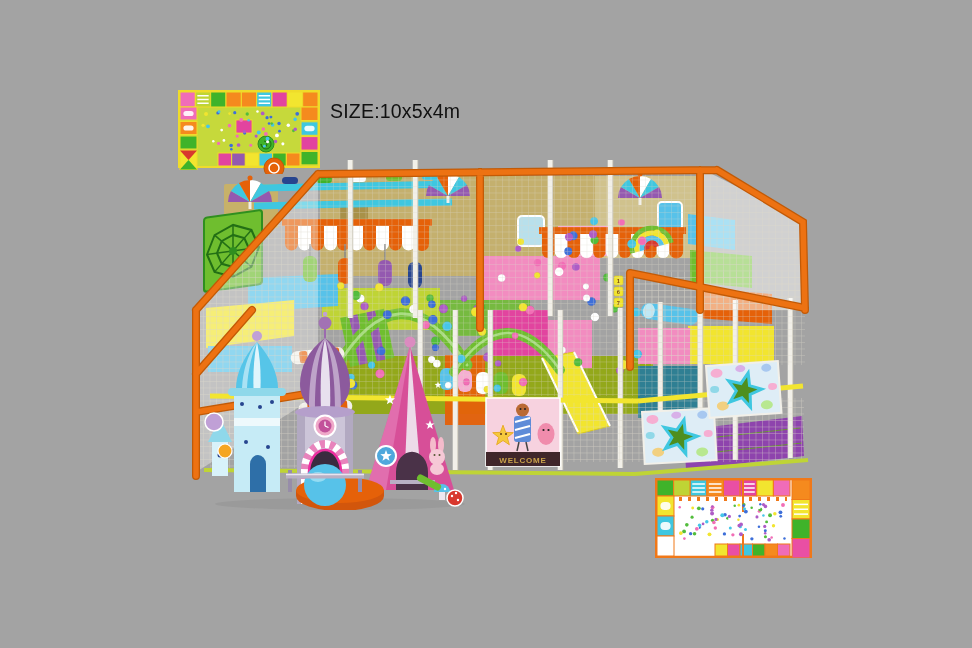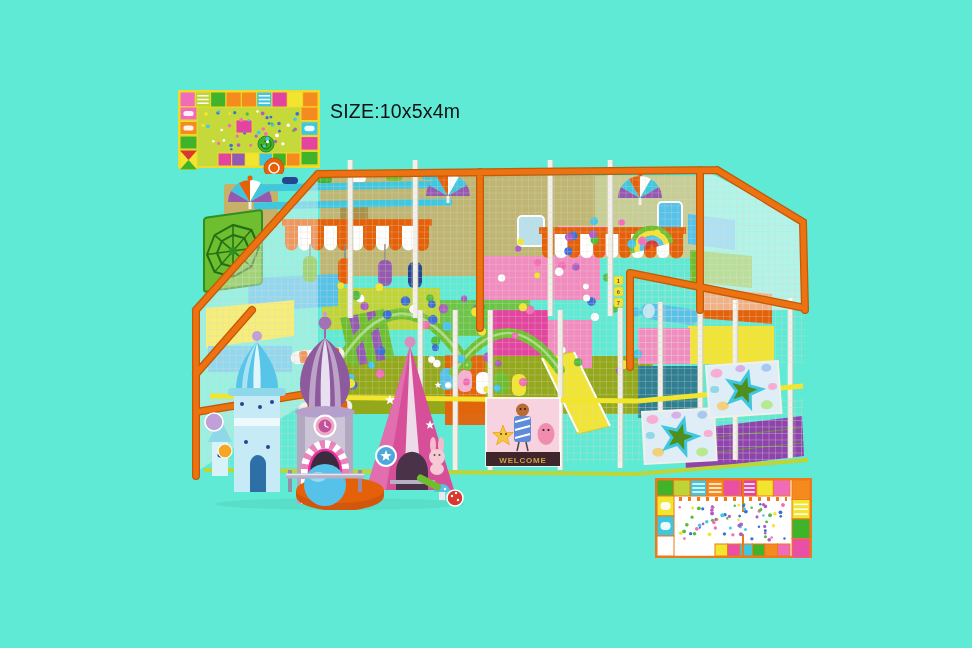--- a/index.html
+++ b/index.html
@@ -1,16 +1,16 @@
 <!DOCTYPE html>
 <html style="--frame: #ED7212; --frameDark: #C25A06; --post: #F2F0E9; --postShade: #CBC6BA; --net: #DDD8CC; --tan: #C7B169; --tanL: #D8C88A; --cyan: #3FC7E0; --sky: #57C2E9; --skyPale: #BFE8F5; --yellow: #F2E52F; --ylgreen: #BFD435; --olive: #93A81A; --grass: #6FBE2F; --green: #3FB32A; --starGreen: #4E8F1E; --pink: #F28CC0; --pinkL: #F6AED2; --magenta: #E2449F; --hotpink: #ED2FA0; --purple: #9459B0; --dome: #8C5A9D; --cgray: #CCC5D8; --cgrayD: #978DA9; --blueroof: #56C5E8; --bluepale: #C6EBF6; --cone: #D74F98; --coneL: #E883BC; --orange: #F58A1E; --dporange: #E56109; --red: #D8382E; --navy: #27458F; --teal: #2F7F93; --lav: #C0A0D6; --signBg: #F7D2DF; --signDark: #40262A; --gold: #C9A24A; --tpField: #C6D93B; --tpBorder: #EFDC2A; --bpBg: #FFFFFF; --bpBorder: #F07818;"><head>
 <meta charset="utf-8">
 <style>
   html,body{margin:0;padding:0;background:#fff;}
-  .canvas{position:relative;width:972px;height:648px;background:#5eead4;overflow:hidden;
+  .canvas{position:relative;width:972px;height:648px;background:#a3a3a3;overflow:hidden;
           font-family:"Liberation Sans",sans-serif;}
   .size-label{position:absolute;left:330px;top:100px;font-size:19.5px;color:#111;
               letter-spacing:.2px;font-weight:500;}
   .inset{position:absolute;}
   .inset-top{left:178px;top:90px;}
   .inset-bottom{left:655px;top:478px;}
   .main-render{position:absolute;left:190px;top:160px;} .s-frame{stroke:var(--frame)} .s-frameD{stroke:var(--frameDark)}
   .f-post{fill:var(--post)} .s-post{stroke:var(--post)} .s-postShade{stroke:var(--postShade)}
   .s-net{stroke:var(--net)}
   .f-tan{fill:var(--tan)} .f-tanL{fill:var(--tanL)}

